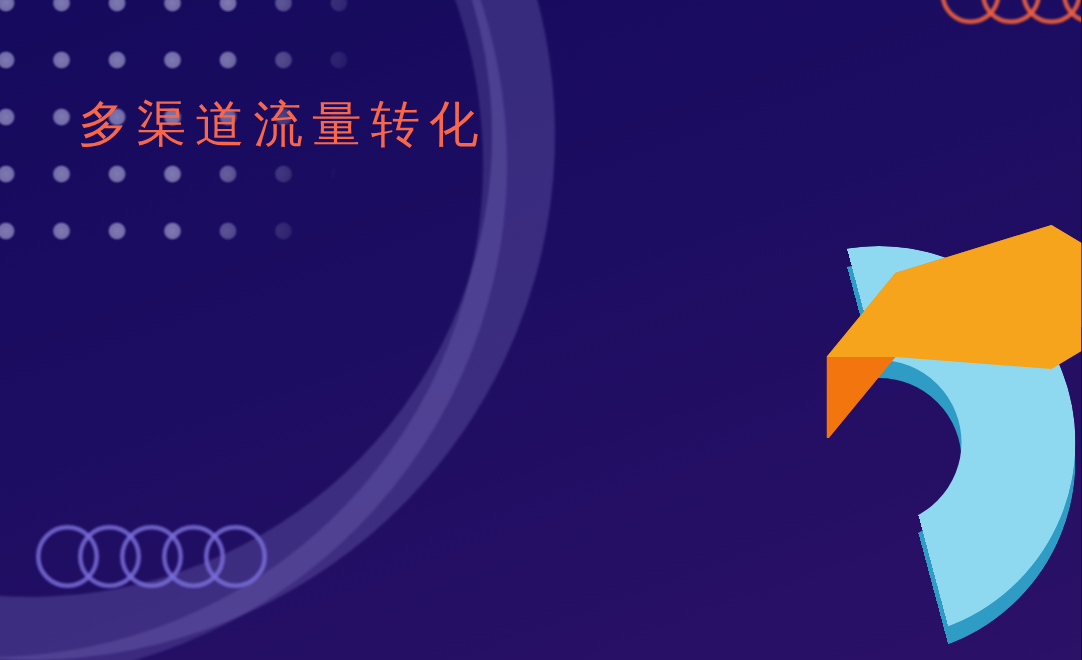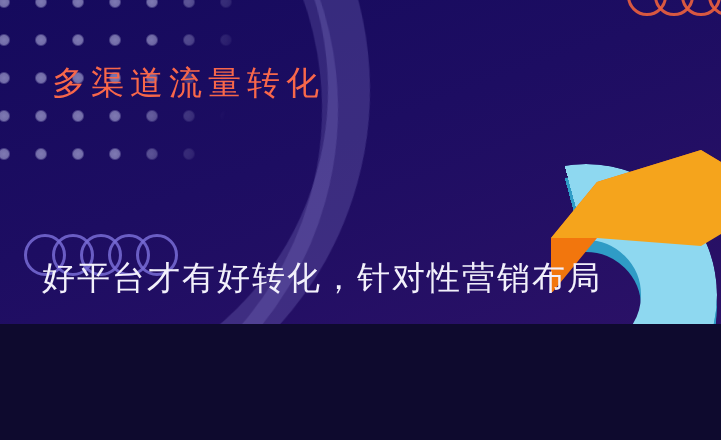--- a/index.html
+++ b/index.html
@@ -5,21 +5,21 @@
   html, body {
     margin: 0;
     padding: 0;
     background: #0e0a2e;
   }
   * { box-sizing: border-box; }
 
   #banner {
     position: relative;
     width: 721px;
-    height: 324px;
+    height: 440px;
     overflow: hidden;
     background: linear-gradient(160deg, #150a5d 0%, #1d0d62 45%, #2b1167 100%);
     font-family: "Liberation Sans", "DejaVu Sans", sans-serif;
     user-select: none;
   }
 
   
 
   .dot-grid {
     position: absolute;
@@ -191,15 +191,14 @@
 
   <div class="ring-row">
     <div class="ring"></div>
     <div class="ring"></div>
     <div class="ring"></div>
     <div class="ring"></div>
     <div class="ring"></div>
   </div>
 
   <div class="kicker">多渠道流量转化</div>
-  <div class="subline">好平台才有好转化，针对性营销布局</div>
 
 </div>
 
 </body></html>

